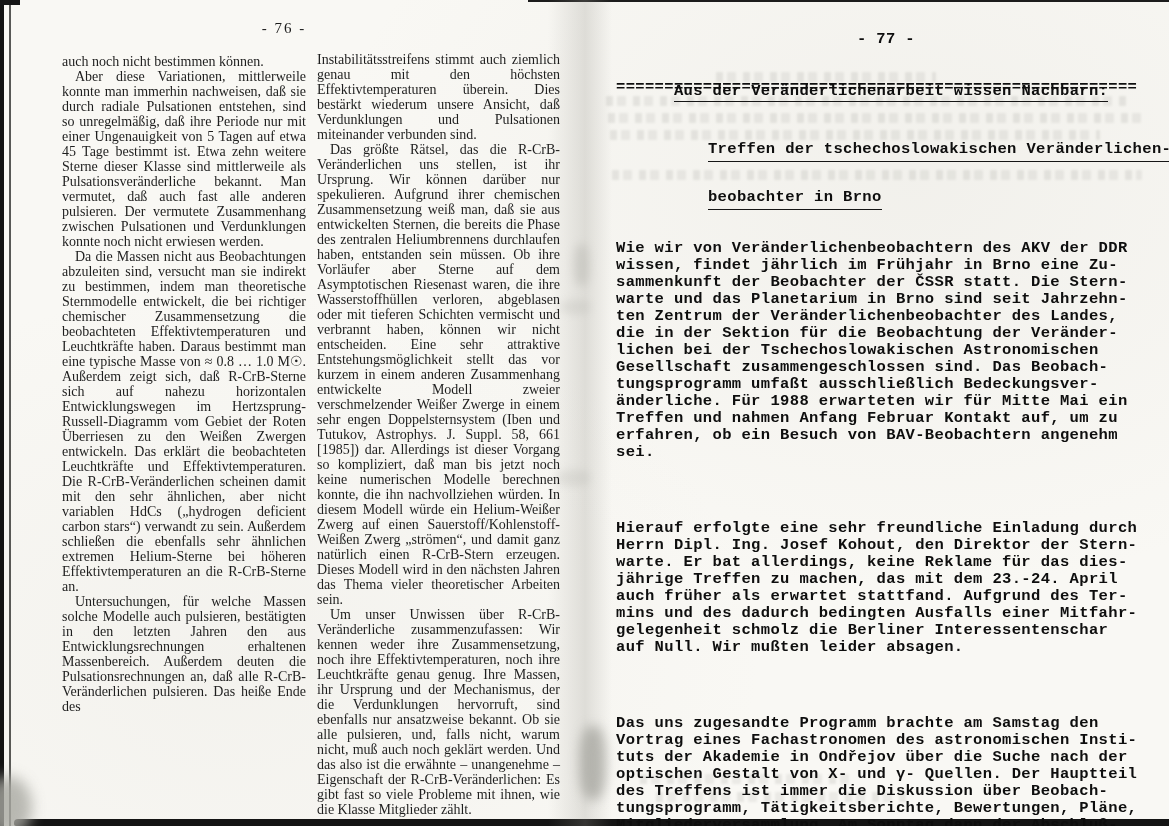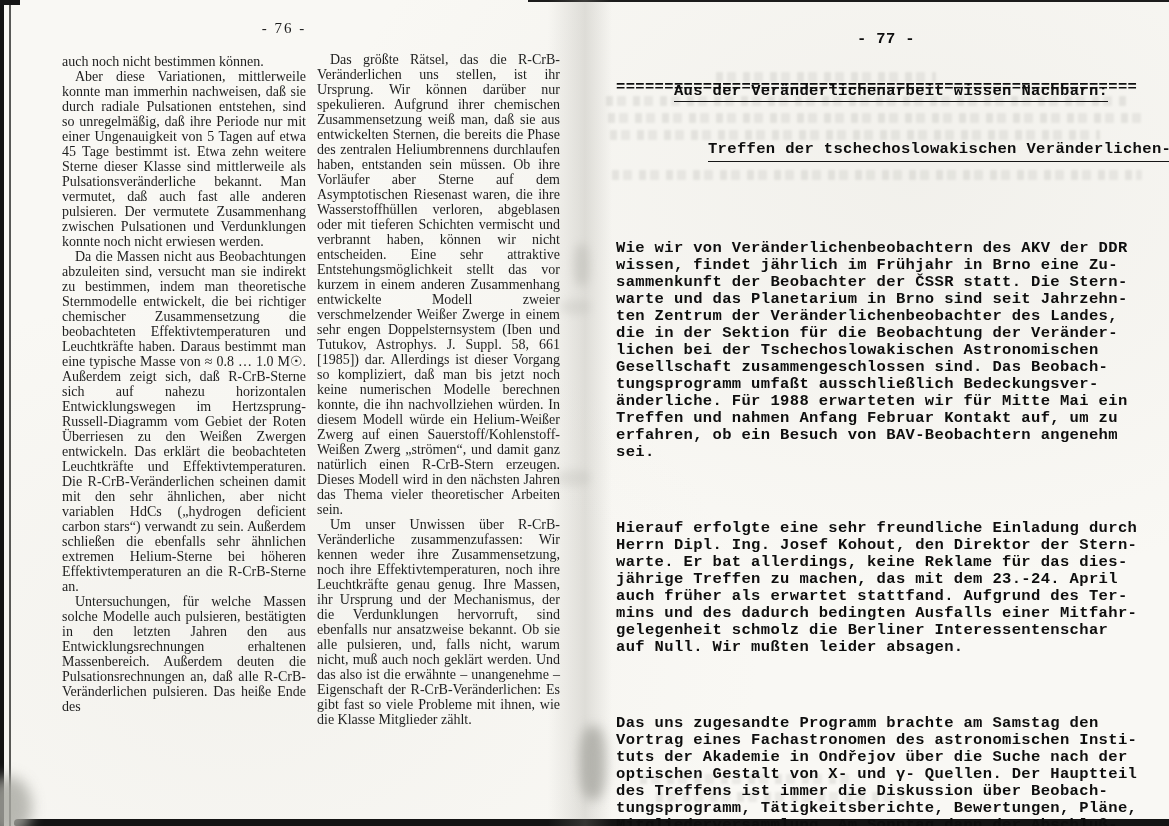--- a/index.html
+++ b/index.html
@@ -69,20 +69,21 @@
 
   <div class="p76">
     <div class="p76-num">- 76 -</div>
     <div class="col col1">
       <p class="para no-indent">auch noch nicht bestimmen können.</p>
       <p class="para">Aber diese Variationen, mittlerweile konnte man immerhin nachweisen, daß sie durch radiale Pulsationen entstehen, sind so unregelmäßig, daß ihre Periode nur mit einer Ungenauigkeit von 5 Tagen auf etwa 45 Tage bestimmt ist. Etwa zehn weitere Sterne dieser Klasse sind mittlerweile als Pulsationsveränderliche bekannt. Man vermutet, daß auch fast alle anderen pulsieren. Der vermutete Zusammenhang zwischen Pulsationen und Verdunklungen konnte noch nicht erwiesen werden.</p>
       <p class="para">Da die Massen nicht aus Beobachtungen abzuleiten sind, versucht man sie indirekt zu bestimmen, indem man theoretische Sternmodelle entwickelt, die bei richtiger chemischer Zusammensetzung die beobachteten Effektivtemperaturen und Leuchtkräfte haben. Daraus bestimmt man eine typische Masse von ≈ 0.8 … 1.0 M☉. Außerdem zeigt sich, daß R-CrB-Sterne sich auf nahezu horizontalen Entwicklungswegen im Hertzsprung-Russell-Diagramm vom Gebiet der Roten Überriesen zu den Weißen Zwergen entwickeln. Das erklärt die beobachteten Leuchtkräfte und Effektivtemperaturen. Die R-CrB-Veränderlichen scheinen damit mit den sehr ähnlichen, aber nicht variablen HdCs („hydrogen deficient carbon stars“) verwandt zu sein. Außerdem schließen die ebenfalls sehr ähnlichen extremen Helium-Sterne bei höheren Effektivtemperaturen an die R-CrB-Sterne an.</p>
       <p class="para">Untersuchungen, für welche Massen solche Modelle auch pulsieren, bestätigten in den letzten Jahren den aus Entwicklungsrechnungen erhaltenen Massenbereich. Außerdem deuten die Pulsationsrechnungen an, daß alle R-CrB-Veränderlichen pulsieren. Das heiße Ende des</p>
     </div>
     <div class="col col2">
+      <p class="para no-indent">Instabilitätsstreifens stimmt auch ziemlich genau mit den höchsten Effektivtemperaturen überein. Dies bestärkt wiederum unsere Ansicht, daß Verdunklungen und Pulsationen miteinander verbunden sind.</p>
       <p class="para">Das größte Rätsel, das die R-CrB-Veränderlichen uns stellen, ist ihr Ursprung. Wir können darüber nur spekulieren. Aufgrund ihrer chemischen Zusammensetzung weiß man, daß sie aus entwickelten Sternen, die bereits die Phase des zentralen Heliumbrennens durchlaufen haben, entstanden sein müssen. Ob ihre Vorläufer aber Sterne auf dem Asymptotischen Riesenast waren, die ihre Wasserstoffhüllen verloren, abgeblasen oder mit tieferen Schichten vermischt und verbrannt haben, können wir nicht entscheiden. Eine sehr attraktive Entstehungsmöglichkeit stellt das vor kurzem in einem anderen Zusammenhang entwickelte Modell zweier verschmelzender Weißer Zwerge in einem sehr engen Doppelsternsystem (Iben und Tutukov, Astrophys. J. Suppl. 58, 661 [1985]) dar. Allerdings ist dieser Vorgang so kompliziert, daß man bis jetzt noch keine numerischen Modelle berechnen konnte, die ihn nachvollziehen würden. In diesem Modell würde ein Helium-Weißer Zwerg auf einen Sauerstoff/Kohlenstoff-Weißen Zwerg „strömen“, und damit ganz natürlich einen R-CrB-Stern erzeugen. Dieses Modell wird in den nächsten Jahren das Thema vieler theoretischer Arbeiten sein.</p>
       <p class="para">Um unser Unwissen über R-CrB-Veränderliche zusammenzufassen: Wir kennen weder ihre Zusammensetzung, noch ihre Effektivtemperaturen, noch ihre Leuchtkräfte genau genug. Ihre Massen, ihr Ursprung und der Mechanismus, der die Verdunklungen hervorruft, sind ebenfalls nur ansatzweise bekannt. Ob sie alle pulsieren, und, falls nicht, warum nicht, muß auch noch geklärt werden. Und das also ist die erwähnte – unangenehme – Eigenschaft der R-CrB-Veränderlichen: Es gibt fast so viele Probleme mit ihnen, wie die Klasse Mitglieder zählt.</p>
     </div>
   </div>
 
   <div class="p77">
 
     <div class="ghost" style="left:10px;top:96px;width:520px;"></div>
     <div class="ghost" style="left:12px;top:113px;width:540px;"></div>
     <div class="ghost" style="left:14px;top:130px;width:490px;"></div>
@@ -93,20 +94,21 @@
 
     <div class="p77-num tw">- 77 -</div>
 
     <div class="p77-heading tw">
       <span>Aus der Veränderlichenarbeit wissen Nachbarn:</span>
     </div>
     <div class="p77-equals">======================================================</div>
 
     <div class="p77-title tw">
       <span class="tl">Treffen der tschechoslowakischen Veränderlichen-</span><br>
+      <span class="tl">beobachter in Brno</span>
     </div>
 
     <div class="tw-body tw">
       <p class="tw-para">Wie wir von Veränderlichenbeobachtern des AKV der DDR
 wissen, findet jährlich im Frühjahr in Brno eine Zu-
 sammenkunft der Beobachter der ČSSR statt. Die Stern-
 warte und das Planetarium in Brno sind seit Jahrzehn-
 ten Zentrum der Veränderlichenbeobachter des Landes,
 die in der Sektion für die Beobachtung der Veränder-
 lichen bei der Tschechoslowakischen Astronomischen

